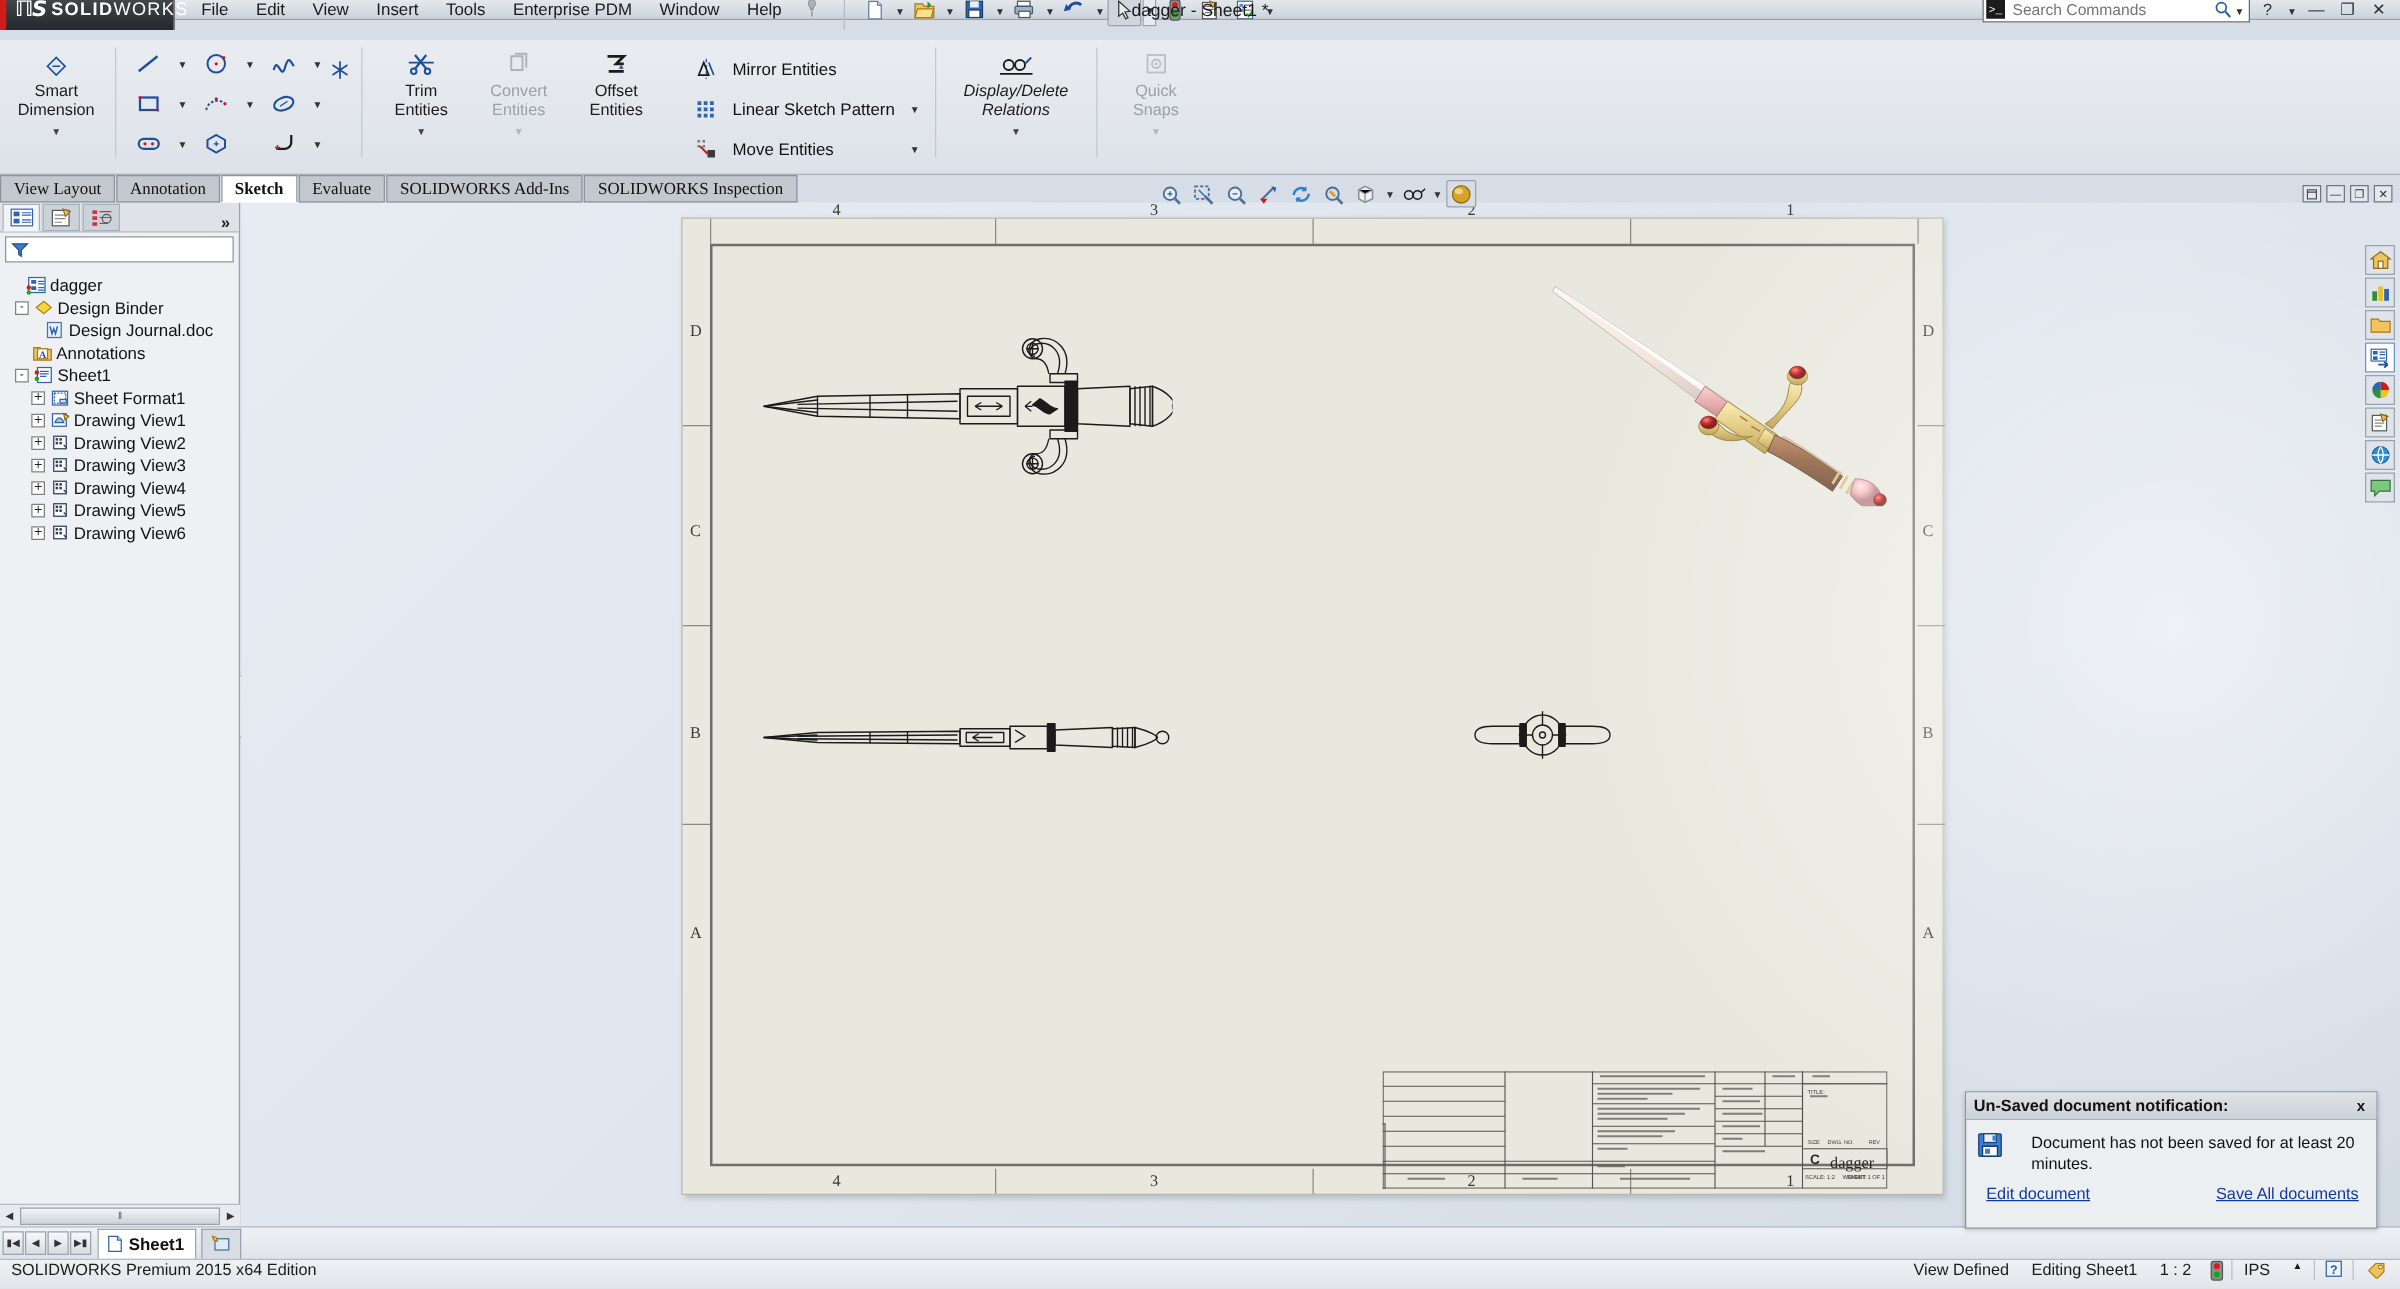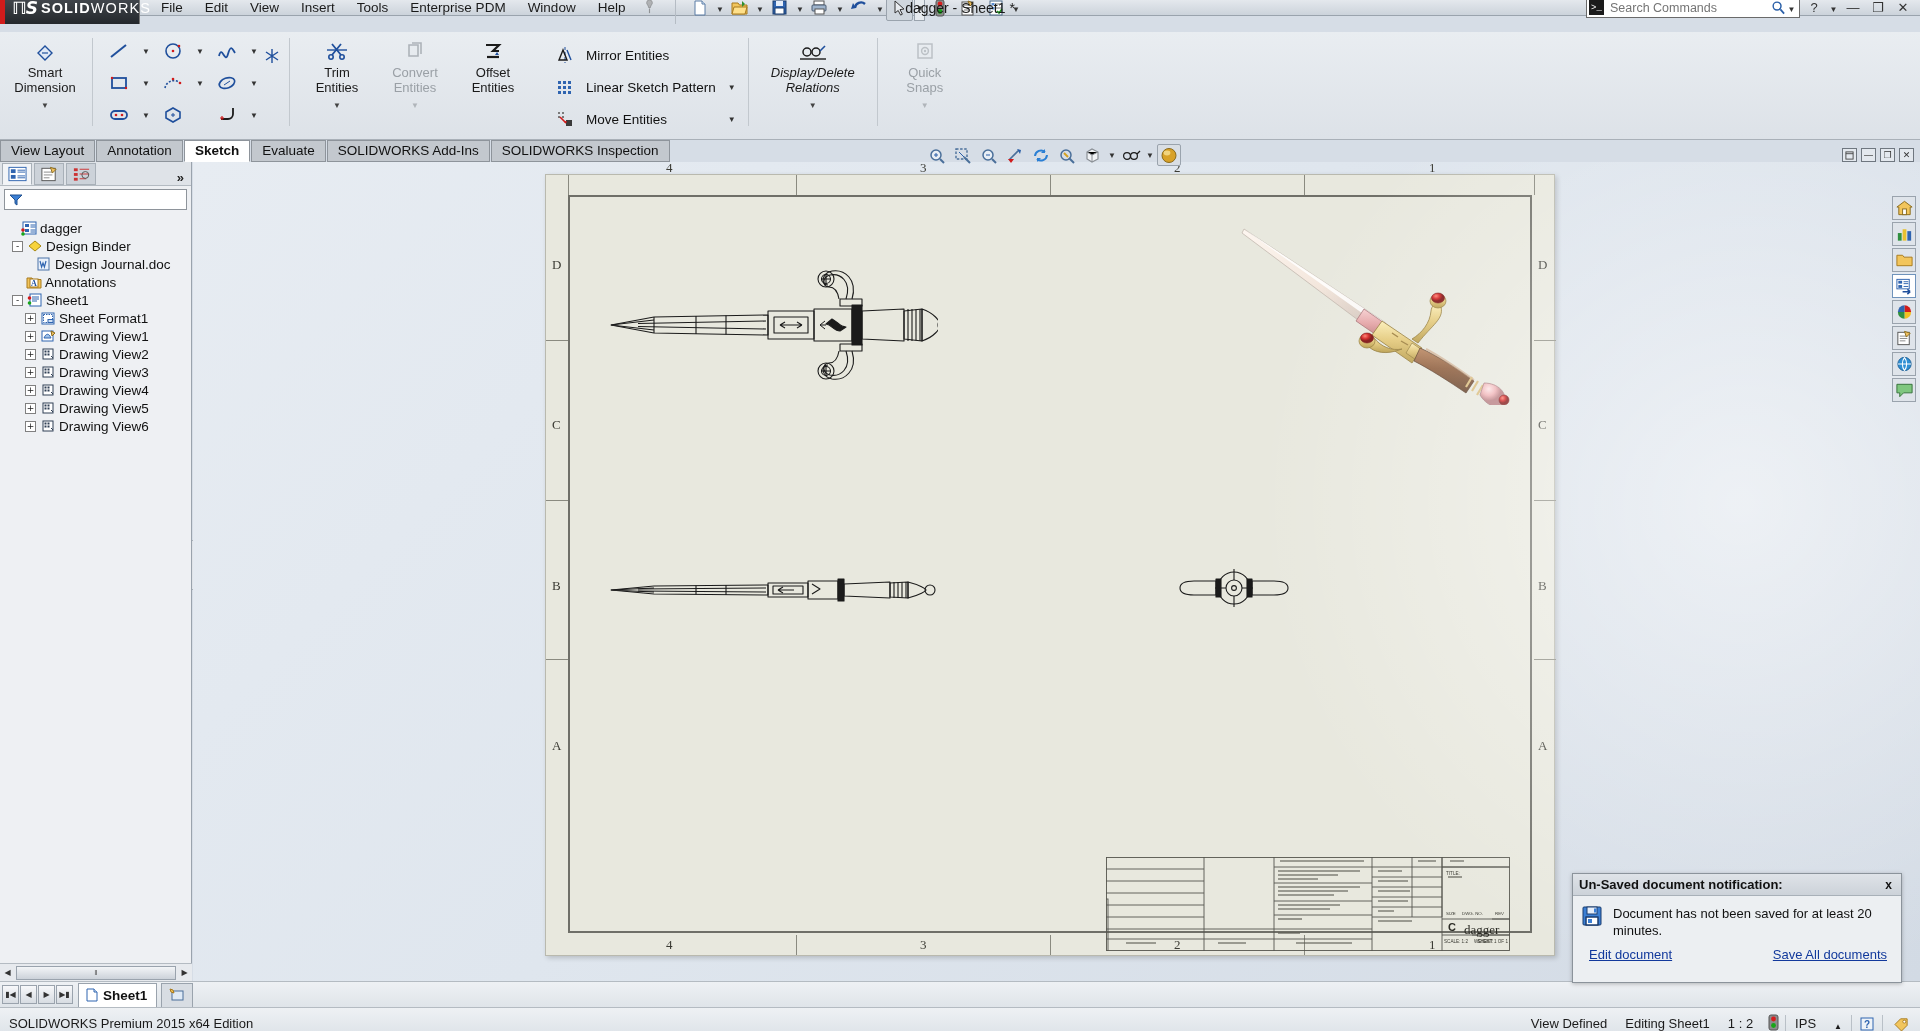--- a/index.html
+++ b/index.html
@@ -93,21 +93,21 @@
   .sgcell{ display:flex; align-items:center; justify-content:center; height:30px;}
   .sgcar{ font-size:8px; color:#333; display:flex; align-items:center; justify-content:center;}
   .listrow{ display:flex; align-items:center; height:32px; font-size:13.5px; padding-right:4px;}
   .listrow .lico{ width:30px; display:flex; align-items:center; justify-content:center;}
   .listrow .ltxt{ padding-left:6px; white-space:nowrap;}
   .listrow .lcar{ margin-left:auto; font-size:8px; padding-left:12px; color:#333;}
 
   
   #cmdtabs{
     position:absolute; left:0; top:140px; height:22px; display:flex; align-items:stretch;
-    font-size:13.5px; z-index:6;
+    font-size:13.5px; z-index:6;font-family:Liberation Serif, serif;
   }
   .ctab{
     padding:2px 10px 3px 10px; background:#c3c8ce; border:1px solid #8e949b;
     border-bottom:1px solid #8e949b; margin-right:1px; display:flex; align-items:center;
     color:#111;
   }
   .ctab.sel{ background:#fff; font-weight:bold; border-bottom:1px solid #fff;}
 
   
   #leftpanel{
@@ -204,38 +204,38 @@
       background:linear-gradient(#f7f8fa,#d7dce2);
       display:flex;align-items:center;justify-content:center; font-size:8px; color:#333;
       margin-right:1px;}
   .shtab{ height:24px; display:flex; align-items:center; padding:0 9px 0 6px;
       background:#fff; border:1px solid #9aa3ad; border-bottom:none; font-weight:bold;
       font-size:13.5px; margin-left:4px;}
   .shtab.plain{ background:#d8dde3; font-weight:normal; padding:0 7px;}
   #statusbar{
     position:absolute; left:0; bottom:0; width:1920px; height:24px;
     background:linear-gradient(#eef1f4,#e0e5ea); border-top:1px solid #b4bbc2;
-    display:flex; align-items:flex-end; font-size:13px; color:#1a1a1a;
+    display:flex; align-items:flex-start; font-size:13px; color:#1a1a1a;
   }
   .stat{ padding:0 9px; }
   .stat.r{ margin-left:auto; }
   .sdiv{ width:1px;height:16px;background:#b9c0c7;}
 
   
   #notify{
     position:absolute; right:18px; bottom:48px; width:330px; height:110px;
     background:#eceff2; border:1px solid #8b939b; box-shadow:0 1px 4px rgba(0,0,0,.25);
     z-index:20;
   }
   #notify-head{
     height:22px; background:linear-gradient(#dfe3e8,#ccd2d9); border-bottom:1px solid #a8b0b8;
     display:flex; align-items:center; padding:0 6px; font-weight:bold; font-size:13px;
   }
   #notify-close{ margin-left:auto; font-weight:bold; font-size:12px; cursor:pointer; padding:0 3px;}
-  #notify-body{ display:flex; padding:9px 10px 0 8px; }
+  #notify-body{ display:flex; padding:9px 10px 0 8px;gap:12px; }
   #notify-msg{ font-size:13px; line-height:17px; padding-left:10px;}
   #notify-links{ display:flex; padding:8px 14px 0 16px; font-size:13px;}
   #notify-links a{ color:#12399c; text-decoration:underline; cursor:pointer;}
   #notify-links .sp{ margin-left:auto; }
   svg{ display:block; }
 </style>
 </head>
 <body>
 
 <div id="titlebar">

